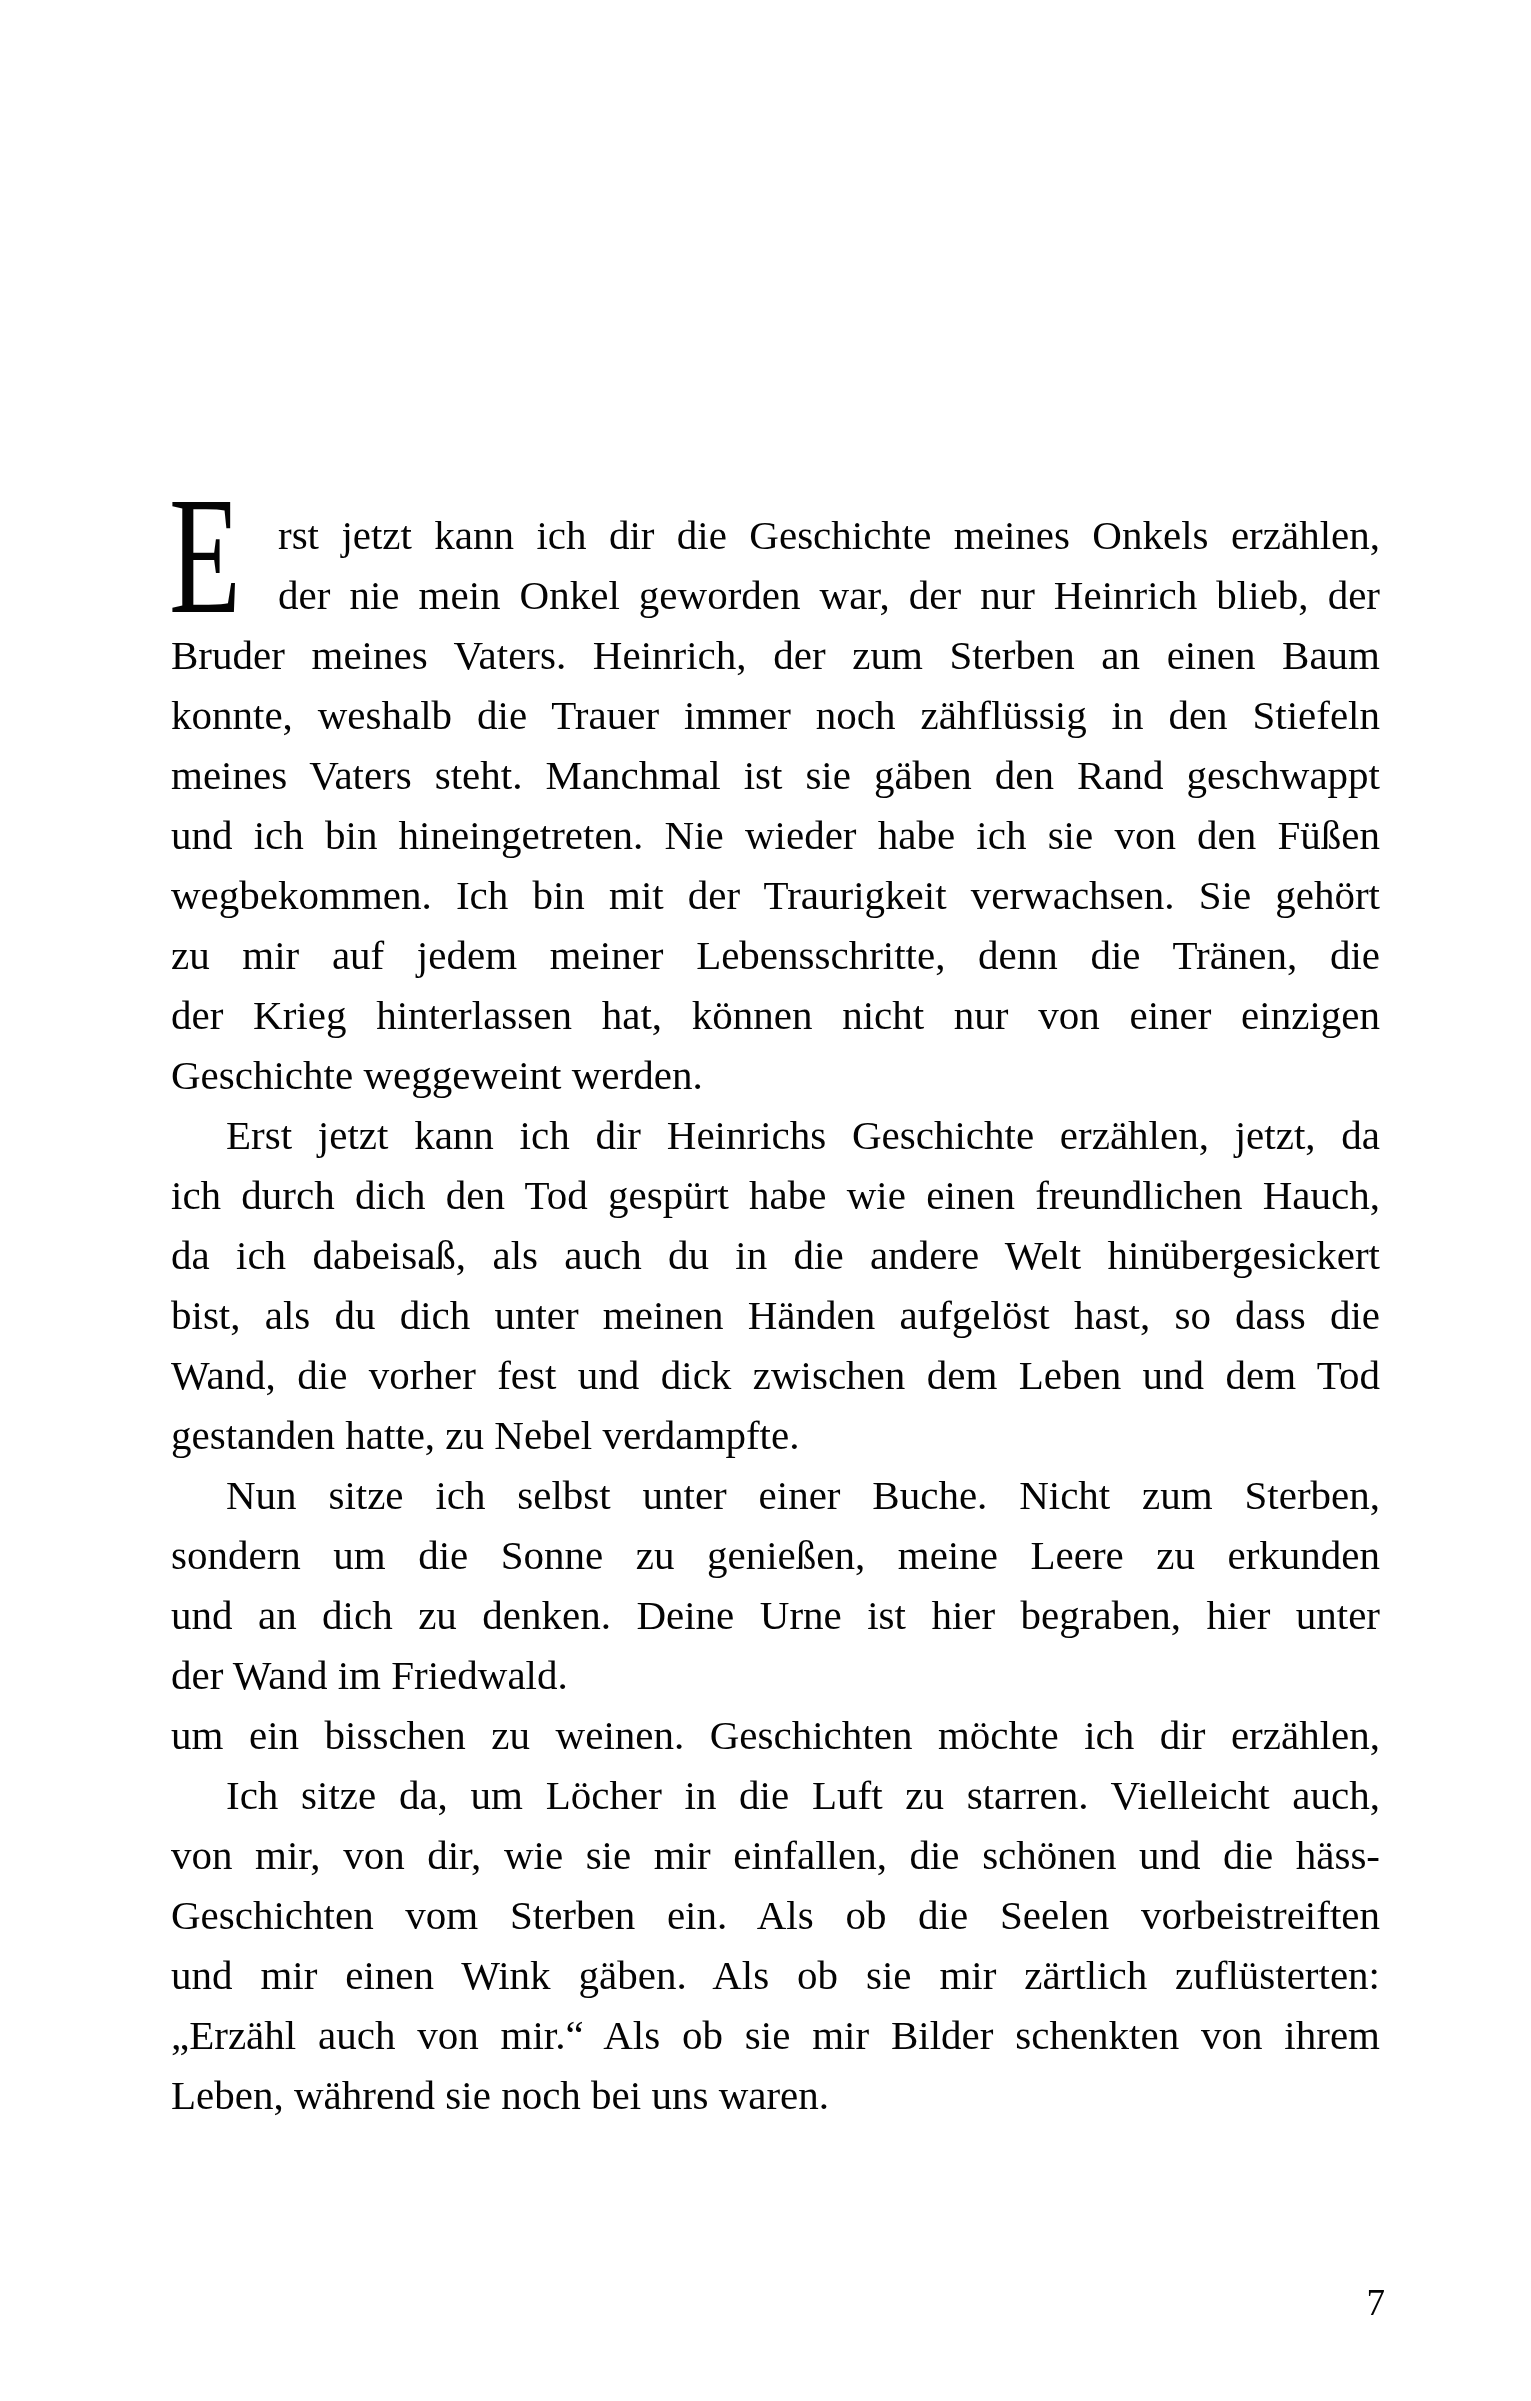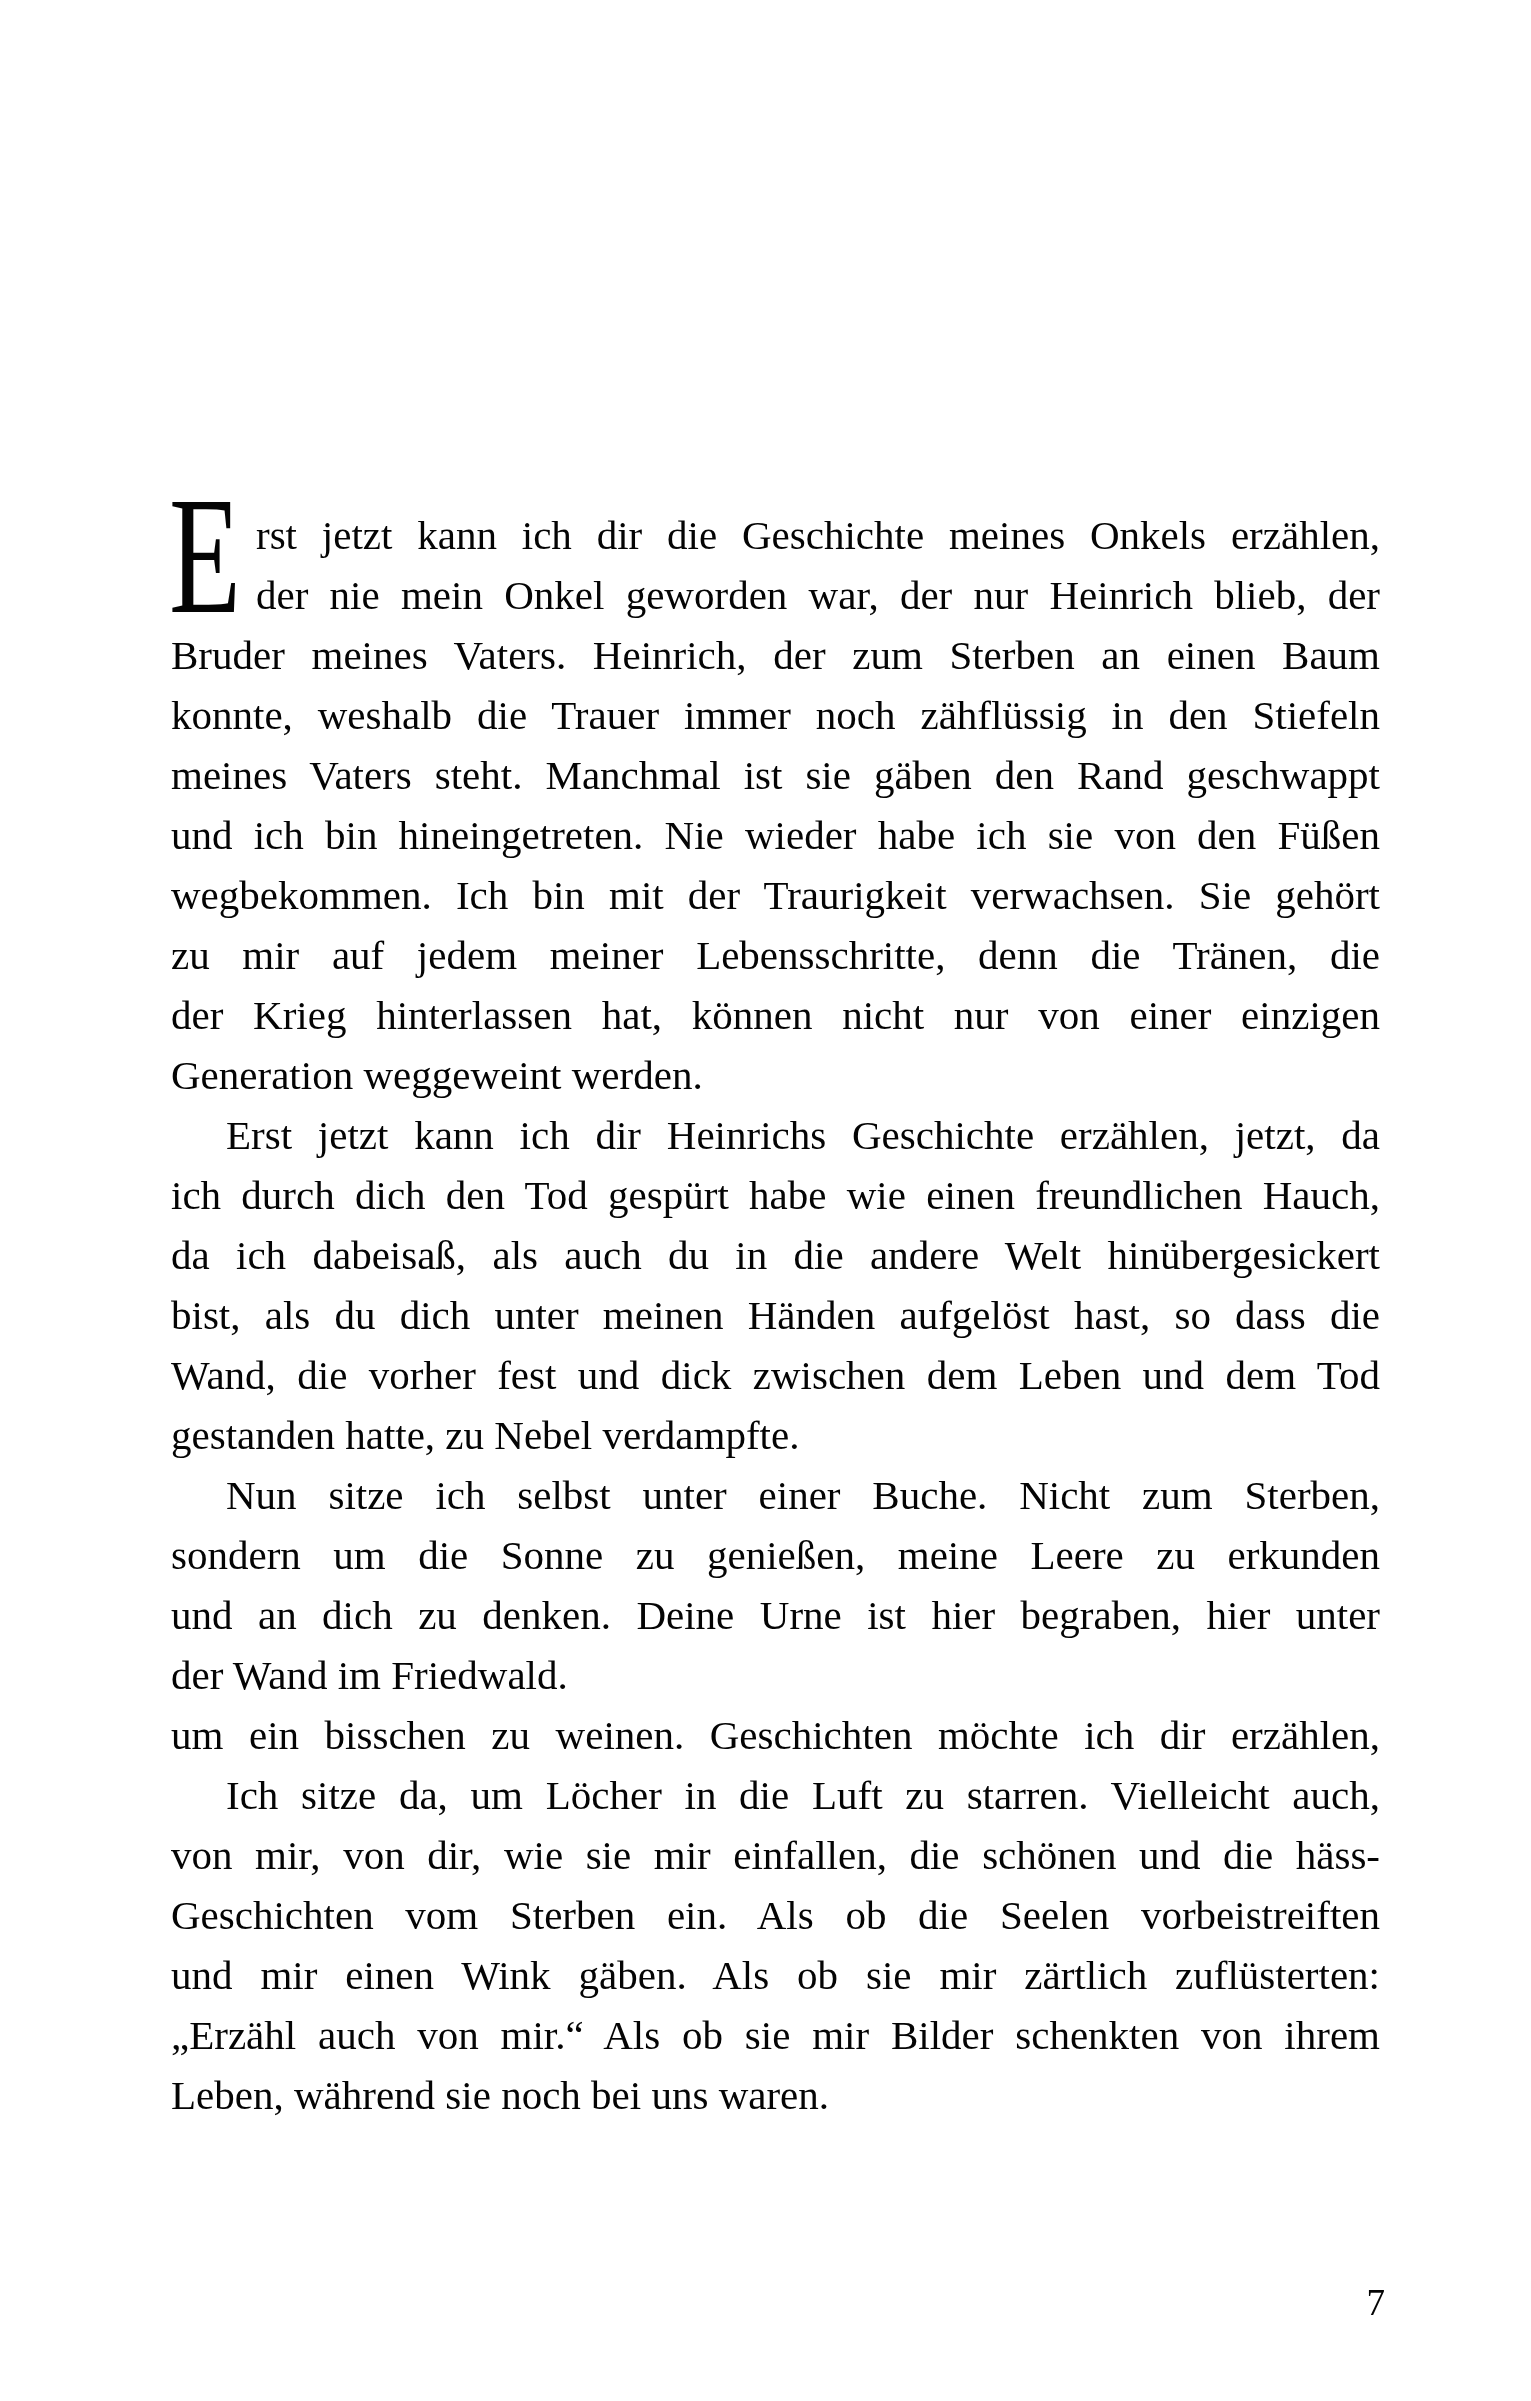--- a/index.html
+++ b/index.html
@@ -39,21 +39,21 @@
     text-align: justify;
     text-align-last: justify;
   }
   .line.last {
     text-align-last: left;
   }
   .line.indent {
     text-indent: 55px;
   }
   .line.dc {
-    margin-left: 85px;
+    margin-left: 107px;
   }
   .drop-cap {
     position: absolute;
     left: -1.9px;
     top: -34px;
     font-size: 168px;
     line-height: 168px;
     transform: scaleX(0.70);
     transform-origin: left bottom;
     letter-spacing: 0;
@@ -76,21 +76,21 @@
         <span class="drop-cap">E</span>
         <div class="line dc">rst jetzt kann ich dir die Geschichte meines Onkels erzählen,</div>
         <div class="line dc">der nie mein Onkel geworden war, der nur Heinrich blieb, der</div>
         <div class="line">Bruder meines Vaters. Heinrich, der zum Sterben an einen Baum</div>
         <div class="line">konnte, weshalb die Trauer immer noch zähflüssig in den Stiefeln</div>
         <div class="line">meines Vaters steht. Manchmal ist sie gäben den Rand geschwappt</div>
         <div class="line">und ich bin hineingetreten. Nie wieder habe ich sie von den Füßen</div>
         <div class="line">wegbekommen. Ich bin mit der Traurigkeit verwachsen. Sie gehört</div>
         <div class="line">zu mir auf jedem meiner Lebensschritte, denn die Tränen, die</div>
         <div class="line">der Krieg hinterlassen hat, können nicht nur von einer einzigen</div>
-        <div class="line last">Generation weggeweint werden.</div>
+        <div class="line last">Geschichte weggeweint werden.</div>
       </div>
       <div class="para">
         <div class="line indent">Erst jetzt kann ich dir Heinrichs Geschichte erzählen, jetzt, da</div>
         <div class="line">ich durch dich den Tod gespürt habe wie einen freundlichen Hauch,</div>
         <div class="line">da ich dabeisaß, als auch du in die andere Welt hinübergesickert</div>
         <div class="line">bist, als du dich unter meinen Händen aufgelöst hast, so dass die</div>
         <div class="line">Wand, die vorher fest und dick zwischen dem Leben und dem Tod</div>
         <div class="line last">gestanden hatte, zu Nebel verdampfte.</div>
       </div>
       <div class="para">

